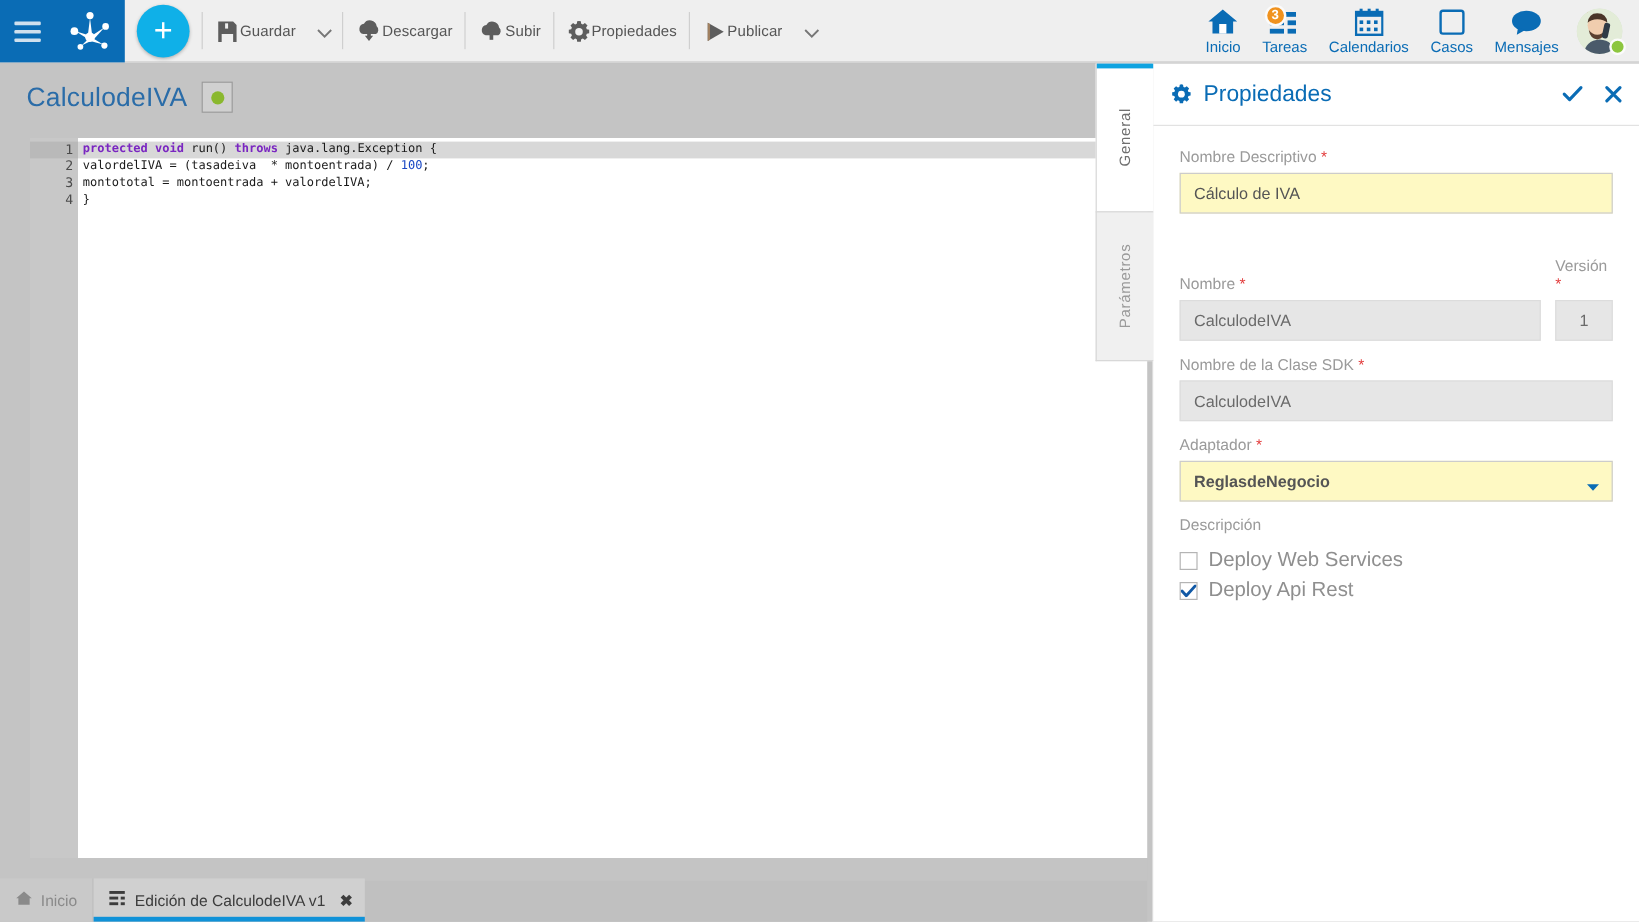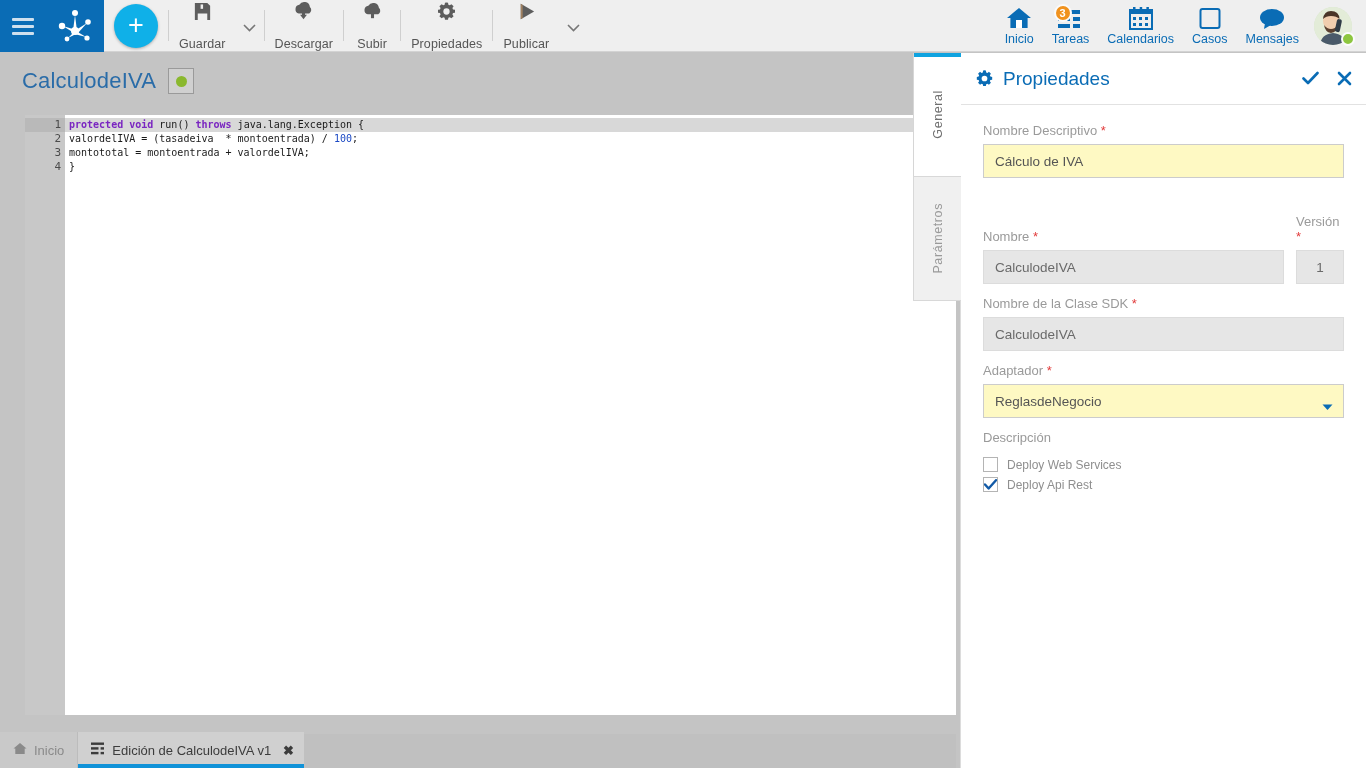--- a/index.html
+++ b/index.html
@@ -34,21 +34,21 @@
     background: #0fb0e8; color: #fff;
     display: flex; align-items: center; justify-content: center;
     font-size: 27px; line-height: 1; font-weight: 300;
     box-shadow: 0 1px 3px rgba(0,0,0,.28);
     cursor: pointer; user-select: none;
   }
 
   .tbsep { width: 1px; background: #cfcfcf; margin: 10px 0; flex: 0 0 1px; }
 
   .tbitem {
-    display: flex; flex-direction: column; align-items: center; justify-content: space-between;
+    display: flex; flex-direction: row; align-items: center; justify-content: flex-start;
     padding: 0 10px; min-width: 56px; cursor: pointer; color: #5e5e5e;
   }
   .tbitem .lbl { font-size: 12.5px; color: #555; margin-top: 1px; letter-spacing: .1px; }
   .tbicon { height: 22px; display: flex; align-items: flex-end; justify-content: center; }
 
   .caret {
     display: flex; align-items: center; justify-content: center;
     width: 28px; cursor: pointer; padding-top: 4px;
   }
   .caret svg { display: block; }
@@ -158,34 +158,34 @@
     width: 100%; height: 34px; border: 1px solid #cccccc; background: #fef9c3;
     font-size: 13.5px; color: #555; padding: 0 11px; outline: none;
     font-family: "Liberation Sans", sans-serif;
   }
   .inp.ro { background: #e6e6e6; border-color: #dcdcdc; color: #6a6a6a; }
   .row2 { display: flex; gap: 12px; align-items: flex-end; }
   .row2 .c1 { flex: 1 1 auto; }
   .row2 .c2 { flex: 0 0 48px; margin-top: 24px; }
   .row2 .c2 .inp { text-align: center; padding: 0; }
   .selwrap { position: relative; }
-  .selwrap .inp { padding-right: 43px; }
+  .selwrap .inp { padding-right: 43px; font-weight: bold; }
   .selcaret { position: absolute; right: 11px; top: 13px; pointer-events: none; }
   textarea.inp {
     height: 118px; padding: 9px 11px; resize: none; line-height: 1.35;
     font-size: 13.5px;
   }
   .resize-grip { position: absolute; right: 2px; bottom: 2px; pointer-events: none; }
   .cbrow { display: flex; align-items: center; gap: 9px; margin-bottom: 5px; cursor: pointer; }
   .cbox {
     width: 15px; height: 15px; border: 1px solid #b4b4b4; background: #fff;
     display: flex; align-items: center; justify-content: center; flex: 0 0 15px;
   }
   .cbox.checked { border-color: #b4b4b4; }
-  .cblabel { font-size: 12px; color: #8f8f8f; }
+  .cblabel { font-size: 17px; color: #8f8f8f; }
 
   
   #vtabs {
     position: absolute; left: -48px; top: 0;
     width: 48px;
   }
   .vtab {
     width: 48px; position: relative;
     background: #ffffff;
     display: flex; align-items: center; justify-content: center;

